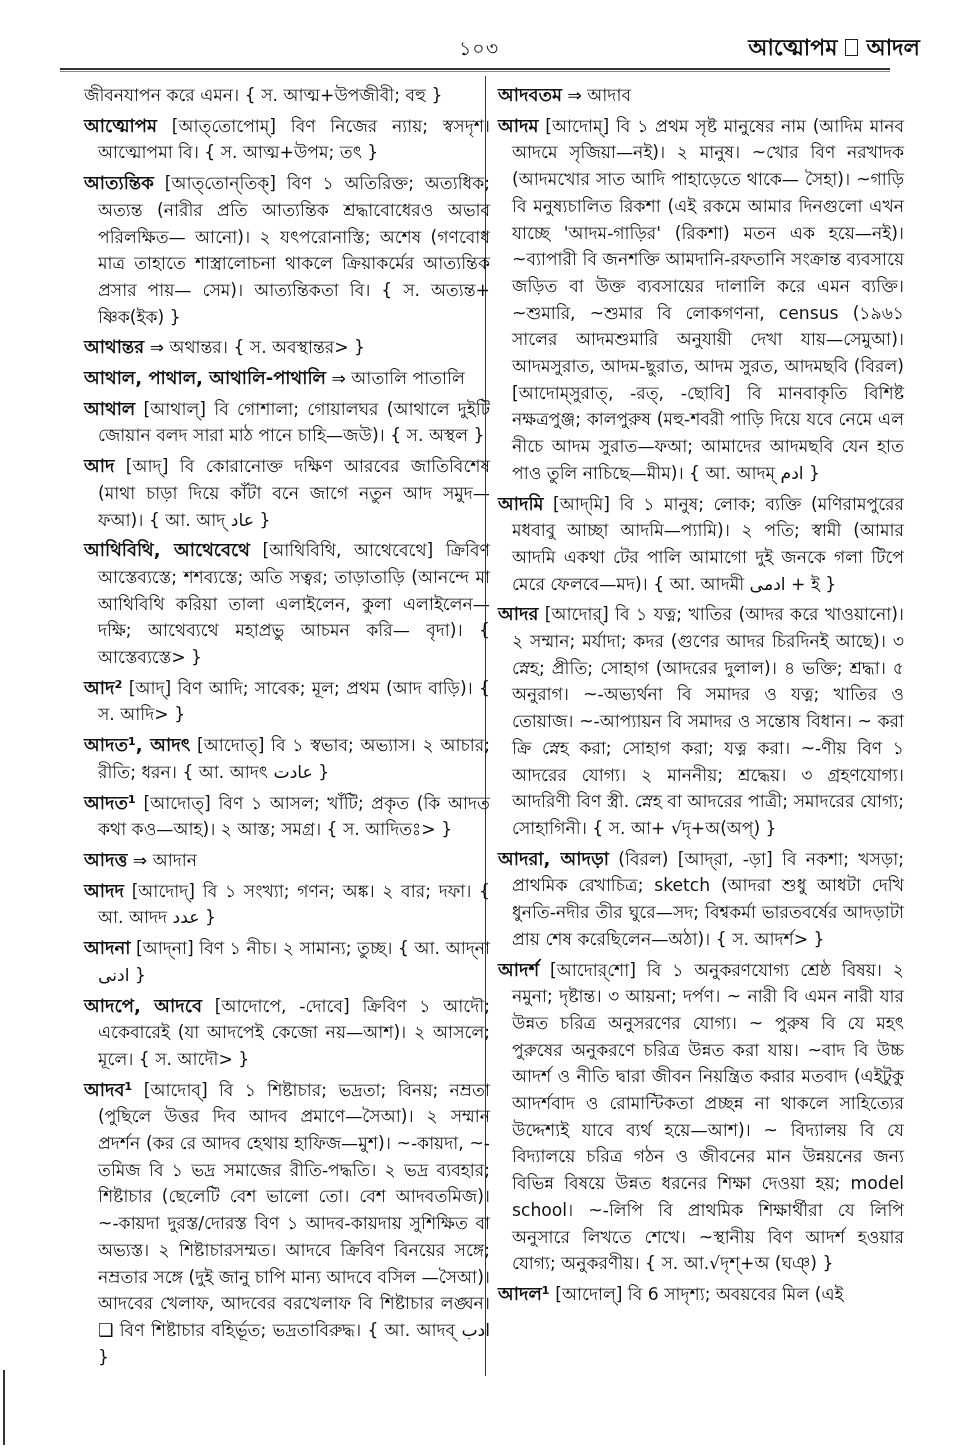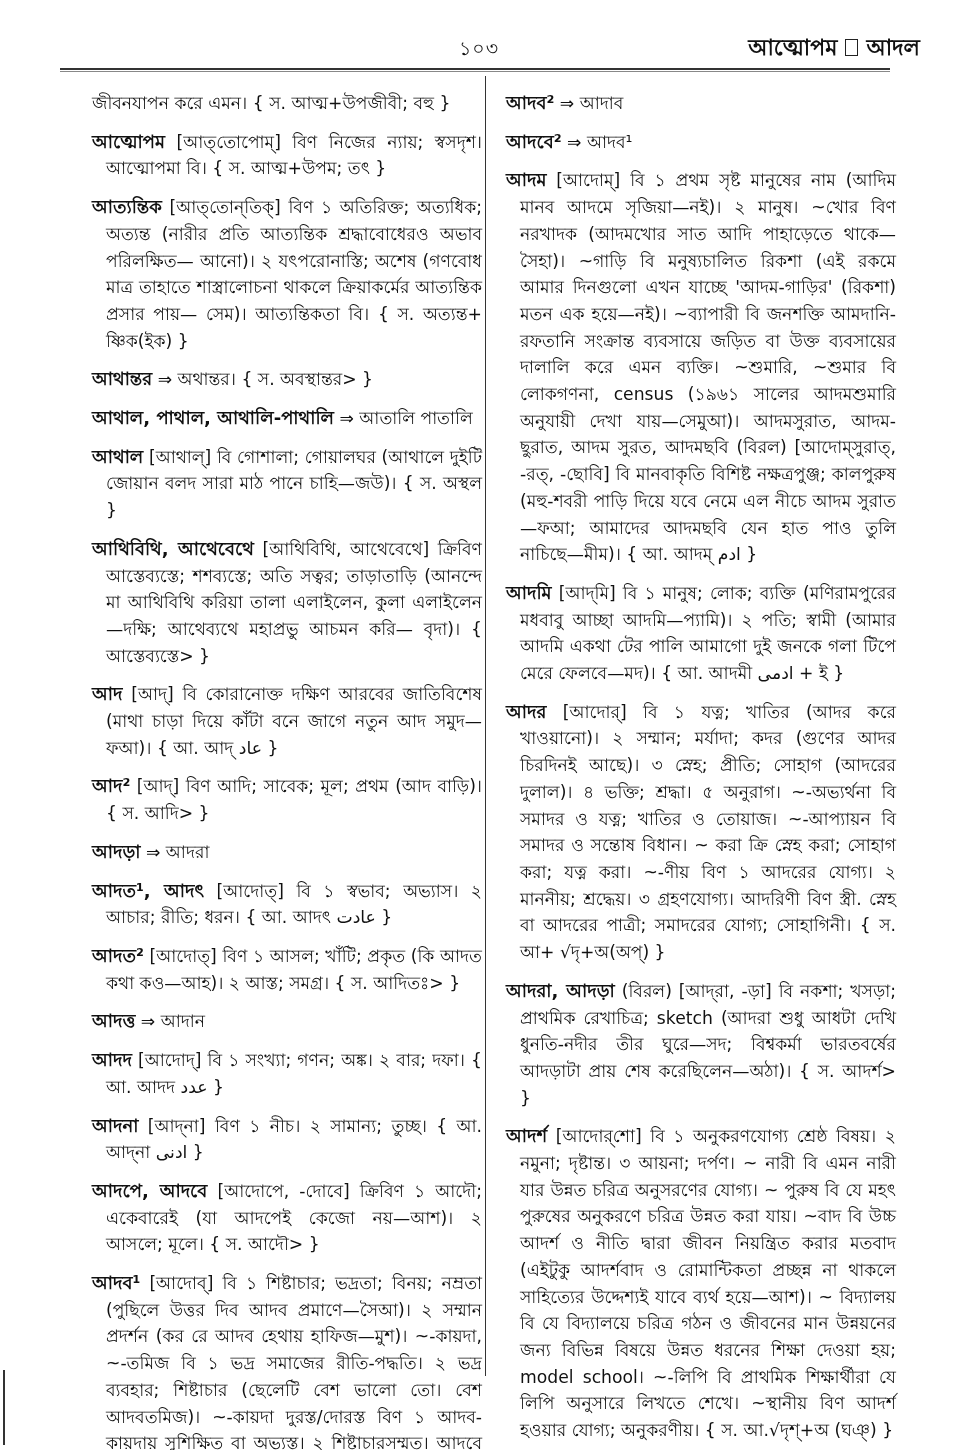--- a/index.html
+++ b/index.html
@@ -10,21 +10,21 @@
     .page-header { position: absolute; top: 28px; left: 4px; width: 960px; height: 40px; }
     .page-number { position: absolute; left: 455px; top: 6px; font-size: 19px; letter-spacing: 1px; }
     .running-head { position: absolute; right: 44px; top: 2px; font-size: 22px; font-weight: bold; text-align: right; }
     .running-head .sep { display: inline-block; width: 11px; height: 15px; border: 1.5px solid #222; margin: 0 8px; vertical-align: -1px; }
     .rule { position: absolute; top: 68px; left: 60px; width: 830px; height: 2px; background: #333; }
     .rule::after { content: ""; position: absolute; left: 0; right: 0; top: 3px; height: 1px; background: #888; }
     .col { position: absolute; top: 78px; width: 414px; font-size: 17.2px; line-height: 26.7px; }
     .col-left { left: 80px; }
     .col-right { left: 494px; }
     .col-divider { position: absolute; left: 485px; top: 76px; width: 1px; height: 1300px; background: #333; }
-    .entry { text-align: justify; padding-left: 14px; text-indent: -14px; margin: 12px; }
+    .entry { text-align: justify; padding-left: 14px; text-indent: -14px; margin: 4px; }
     .hw { font-weight: bold; font-size: 18px; }
     .left-edge { position: absolute; left: 3px; top: 1370px; width: 2px; height: 75px; background: #333; }
   </style>
 </head>
 <body>
 
 <div class="page-header">
   <span class="page-number">১০৩</span>
   <span class="running-head">
     <span>আত্মোপম</span><span class="sep"></span><span>আদল</span>
@@ -33,35 +33,33 @@
 <div class="rule"></div>
 <div class="col-divider"></div>
 
 <div class="col col-left" id="left-col">
     <p class="entry"><span>জীবনযাপন করে এমন। { স. আত্ম+উপজীবী; বহু }</span></p>
     <p class="entry"><span class="hw">আত্মোপম</span> <span>[আত্‌তোপোম্] বিণ নিজের ন্যায়; স্বসদৃশ। আত্মোপমা বি। { স. আত্ম+উপম; তৎ }</span></p>
     <p class="entry"><span class="hw">আত্যন্তিক</span> <span>[আত্‌তোন্‌তিক্] বিণ ১ অতিরিক্ত; অত্যধিক; অত্যন্ত (নারীর প্রতি আত্যন্তিক শ্রদ্ধাবোধেরও অভাব পরিলক্ষিত— আনো)। ২ যৎপরোনাস্তি; অশেষ (গণবোধ মাত্র তাহাতে শাস্ত্রালোচনা থাকলে ক্রিয়াকর্মের আত্যন্তিক প্রসার পায়— সেম)। আত্যন্তিকতা বি। { স. অত্যন্ত+ ষ্ণিক(ইক) }</span></p>
     <p class="entry"><span class="hw">আথান্তর</span> <span>⇒ অথান্তর। { স. অবস্থান্তর&gt; }</span></p>
     <p class="entry"><span class="hw">আথাল, পাথাল, আথালি-পাথালি</span> <span>⇒ আতালি পাতালি</span></p>
     <p class="entry"><span class="hw">আথাল</span> <span>[আথাল্] বি গোশালা; গোয়ালঘর (আথালে দুইটি জোয়ান বলদ সারা মাঠ পানে চাহি—জউ)। { স. অস্থল }</span></p>
+    <p class="entry"><span class="hw">আদ</span> <span>[আদ্] বি কোরানোক্ত দক্ষিণ আরবের জাতিবিশেষ (মাথা চাড়া দিয়ে কাঁটা বনে জাগে নতুন আদ সমুদ— ফআ)। { আ. আদ্‌ عاد }</span></p>
     <p class="entry"><span class="hw">আথিবিথি, আথেবেথে</span> <span>[আথিবিথি, আথেবেথে] ক্রিবিণ আস্তেব্যস্তে; শশব্যস্তে; অতি সত্বর; তাড়াতাড়ি (আনন্দে মা আথিবিথি করিয়া তালা এলাইলেন, কুলা এলাইলেন—দক্ষি; আথেব্যথে মহাপ্রভু আচমন করি— বৃদা)। { আস্তেব্যস্তে&gt; }</span></p>
-    <p class="entry"><span class="hw">আদ</span> <span>[আদ্] বি কোরানোক্ত দক্ষিণ আরবের জাতিবিশেষ (মাথা চাড়া দিয়ে কাঁটা বনে জাগে নতুন আদ সমুদ— ফআ)। { আ. আদ্‌ عاد }</span></p>
     <p class="entry"><span class="hw">আদ²</span> <span>[আদ্] বিণ আদি; সাবেক; মূল; প্রথম (আদ বাড়ি)। { স. আদি&gt; }</span></p>
-    <p class="entry"><span class="hw">আদড়া</span> <span>⇒ আদরা</span></p>
     <p class="entry"><span class="hw">আদত¹, আদৎ</span> <span>[আদোত্] বি ১ স্বভাব; অভ্যাস। ২ আচার; রীতি; ধরন। { আ. আদৎ عادت }</span></p>
-    <p class="entry"><span class="hw">আদত²</span> <span>[আদোত্] বিণ ১ আসল; খাঁটি; প্রকৃত (কি আদত কথা কও—আহ)। ২ আস্ত; সমগ্র। { স. আদিতঃ&gt; }</span></p>
+    <p class="entry"><span class="hw">আদত¹</span> <span>[আদোত্] বিণ ১ আসল; খাঁটি; প্রকৃত (কি আদত কথা কও—আহ)। ২ আস্ত; সমগ্র। { স. আদিতঃ&gt; }</span></p>
     <p class="entry"><span class="hw">আদত্ত</span> <span>⇒ আদান</span></p>
     <p class="entry"><span class="hw">আদদ</span> <span>[আদোদ্] বি ১ সংখ্যা; গণন; অঙ্ক। ২ বার; দফা। { আ. আদদ عدد }</span></p>
     <p class="entry"><span class="hw">আদনা</span> <span>[আদ্‌না] বিণ ১ নীচ। ২ সামান্য; তুচ্ছ। { আ. আদ্‌না ادنى }</span></p>
     <p class="entry"><span class="hw">আদপে, আদবে</span> <span>[আদোপে, -দোবে] ক্রিবিণ ১ আদৌ; একেবারেই (যা আদপেই কেজো নয়—আশ)। ২ আসলে; মূলে। { স. আদৌ&gt; }</span></p>
     <p class="entry"><span class="hw">আদব¹</span> <span>[আদোব্] বি ১ শিষ্টাচার; ভদ্রতা; বিনয়; নম্রতা (পুছিলে উত্তর দিব আদব প্রমাণে—সৈআ)। ২ সম্মান প্রদর্শন (কর রে আদব হেথায় হাফিজ—মুশ)। ~-কায়দা, ~-তমিজ বি ১ ভদ্র সমাজের রীতি-পদ্ধতি। ২ ভদ্র ব্যবহার; শিষ্টাচার (ছেলেটি বেশ ভালো তো। বেশ আদবতমিজ)। ~-কায়দা দুরস্ত/দোরস্ত বিণ ১ আদব-কায়দায় সুশিক্ষিত বা অভ্যস্ত। ২ শিষ্টাচারসম্মত। আদবে ক্রিবিণ বিনয়ের সঙ্গে; নম্রতার সঙ্গে (দুই জানু চাপি মান্য আদবে বসিল —সৈআ)। আদবের খেলাফ, আদবের বরখেলাফ বি শিষ্টাচার লঙ্ঘন। ❑ বিণ শিষ্টাচার বহির্ভূত; ভদ্রতাবিরুদ্ধ। { আ. আদব্ ادب }</span></p>
   </div>
 <div class="col col-right" id="right-col">
-    <p class="entry"><span class="hw">আদব²</span> <span>⇒ আদাব</span></p>
-    <p class="entry"><span class="hw">আদবে²</span> <span>⇒ আদব¹</span></p>
+    <p class="entry"><span class="hw">আদবতম</span> <span>⇒ আদাব</span></p>
     <p class="entry"><span class="hw">আদম</span> <span>[আদোম্] বি ১ প্রথম সৃষ্ট মানুষের নাম (আদিম মানব আদমে সৃজিয়া—নই)। ২ মানুষ। ~খোর বিণ নরখাদক (আদমখোর সাত আদি পাহাড়েতে থাকে— সৈহা)। ~গাড়ি বি মনুষ্যচালিত রিকশা (এই রকমে আমার দিনগুলো এখন যাচ্ছে 'আদম-গাড়ির' (রিকশা) মতন এক হয়ে—নই)। ~ব্যাপারী বি জনশক্তি আমদানি-রফতানি সংক্রান্ত ব্যবসায়ে জড়িত বা উক্ত ব্যবসায়ের দালালি করে এমন ব্যক্তি। ~শুমারি, ~শুমার বি লোকগণনা, census (১৯৬১ সালের আদমশুমারি অনুযায়ী দেখা যায়—সেমুআ)। আদমসুরাত, আদম-ছুরাত, আদম সুরত, আদমছবি (বিরল) [আদোম্‌সুরাত্, -রত্, -ছোবি] বি মানবাকৃতি বিশিষ্ট নক্ষত্রপুঞ্জ; কালপুরুষ (মহু-শবরী পাড়ি দিয়ে যবে নেমে এল নীচে আদম সুরাত—ফআ; আমাদের আদমছবি যেন হাত পাও তুলি নাচিছে—মীম)। { আ. আদম্ ادم }</span></p>
     <p class="entry"><span class="hw">আদমি</span> <span>[আদ্‌মি] বি ১ মানুষ; লোক; ব্যক্তি (মণিরামপুরের মধবাবু আচ্ছা আদমি—প্যামি)। ২ পতি; স্বামী (আমার আদমি একথা টের পালি আমাগো দুই জনকে গলা টিপে মেরে ফেলবে—মদ)। { আ. আদমী ادمی + ই }</span></p>
     <p class="entry"><span class="hw">আদর</span> <span>[আদোর্] বি ১ যত্ন; খাতির (আদর করে খাওয়ানো)। ২ সম্মান; মর্যাদা; কদর (গুণের আদর চিরদিনই আছে)। ৩ স্নেহ; প্রীতি; সোহাগ (আদরের দুলাল)। ৪ ভক্তি; শ্রদ্ধা। ৫ অনুরাগ। ~-অভ্যর্থনা বি সমাদর ও যত্ন; খাতির ও তোয়াজ। ~-আপ্যায়ন বি সমাদর ও সন্তোষ বিধান। ~ করা ক্রি স্নেহ করা; সোহাগ করা; যত্ন করা। ~-ণীয় বিণ ১ আদরের যোগ্য। ২ মাননীয়; শ্রদ্ধেয়। ৩ গ্রহণযোগ্য। আদরিণী বিণ স্ত্রী. স্নেহ বা আদরের পাত্রী; সমাদরের যোগ্য; সোহাগিনী। { স. আ+ √দৃ+অ(অপ্) }</span></p>
     <p class="entry"><span class="hw">আদরা, আদড়া</span> <span>(বিরল) [আদ্‌রা, -ড়া] বি নকশা; খসড়া; প্রাথমিক রেখাচিত্র; sketch (আদরা শুধু আধটা দেখি ধুনতি-নদীর তীর ঘুরে—সদ; বিশ্বকর্মা ভারতবর্ষের আদড়াটা প্রায় শেষ করেছিলেন—অঠা)। { স. আদর্শ&gt; }</span></p>
     <p class="entry"><span class="hw">আদর্শ</span> <span>[আদোর্‌শো] বি ১ অনুকরণযোগ্য শ্রেষ্ঠ বিষয়। ২ নমুনা; দৃষ্টান্ত। ৩ আয়না; দর্পণ। ~ নারী বি এমন নারী যার উন্নত চরিত্র অনুসরণের যোগ্য। ~ পুরুষ বি যে মহৎ পুরুষের অনুকরণে চরিত্র উন্নত করা যায়। ~বাদ বি উচ্চ আদর্শ ও নীতি দ্বারা জীবন নিয়ন্ত্রিত করার মতবাদ (এইটুকু আদর্শবাদ ও রোমান্টিকতা প্রচ্ছন্ন না থাকলে সাহিত্যের উদ্দেশ্যই যাবে ব্যর্থ হয়ে—আশ)। ~ বিদ্যালয় বি যে বিদ্যালয়ে চরিত্র গঠন ও জীবনের মান উন্নয়নের জন্য বিভিন্ন বিষয়ে উন্নত ধরনের শিক্ষা দেওয়া হয়; model school। ~-লিপি বি প্রাথমিক শিক্ষার্থীরা যে লিপি অনুসারে লিখতে শেখে। ~স্থানীয় বিণ আদর্শ হওয়ার যোগ্য; অনুকরণীয়। { স. আ.√দৃশ্+অ (ঘঞ্) }</span></p>
     <p class="entry"><span class="hw">আদল¹</span> <span>[আদোল্] বি 6 সাদৃশ্য; অবয়বের মিল (এই</span></p>
   </div>
 
 <div class="left-edge"></div>
 

